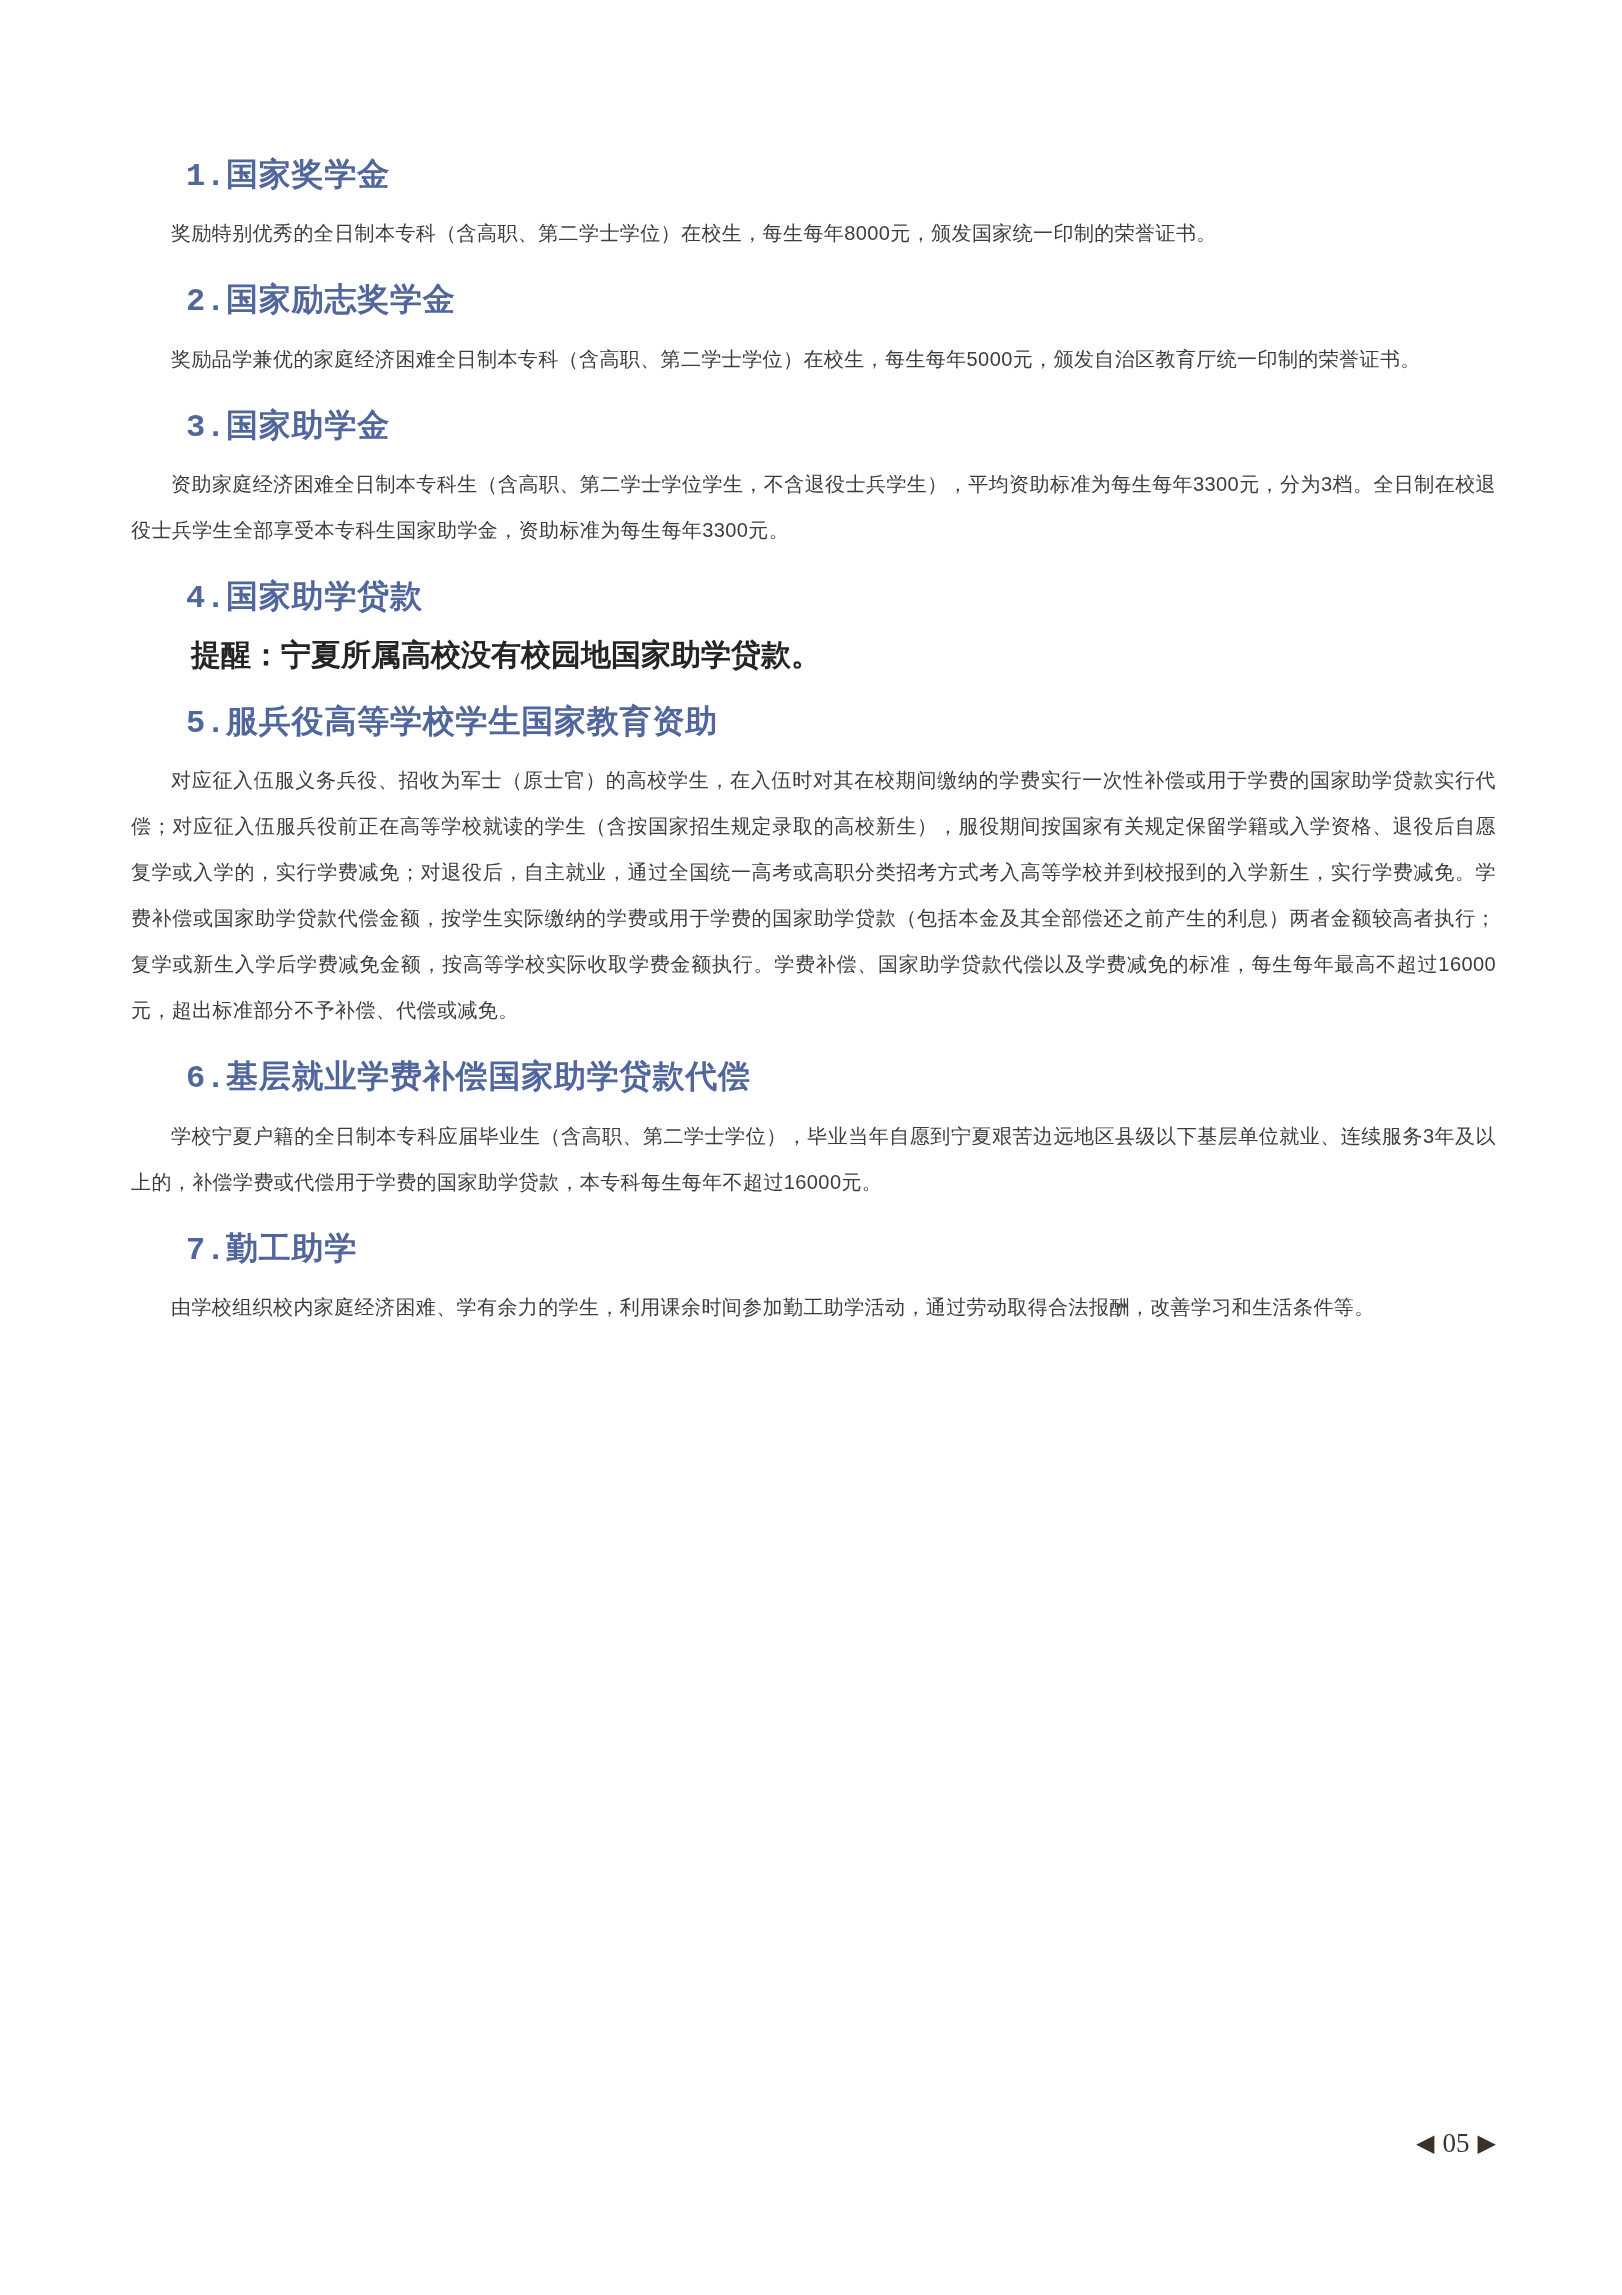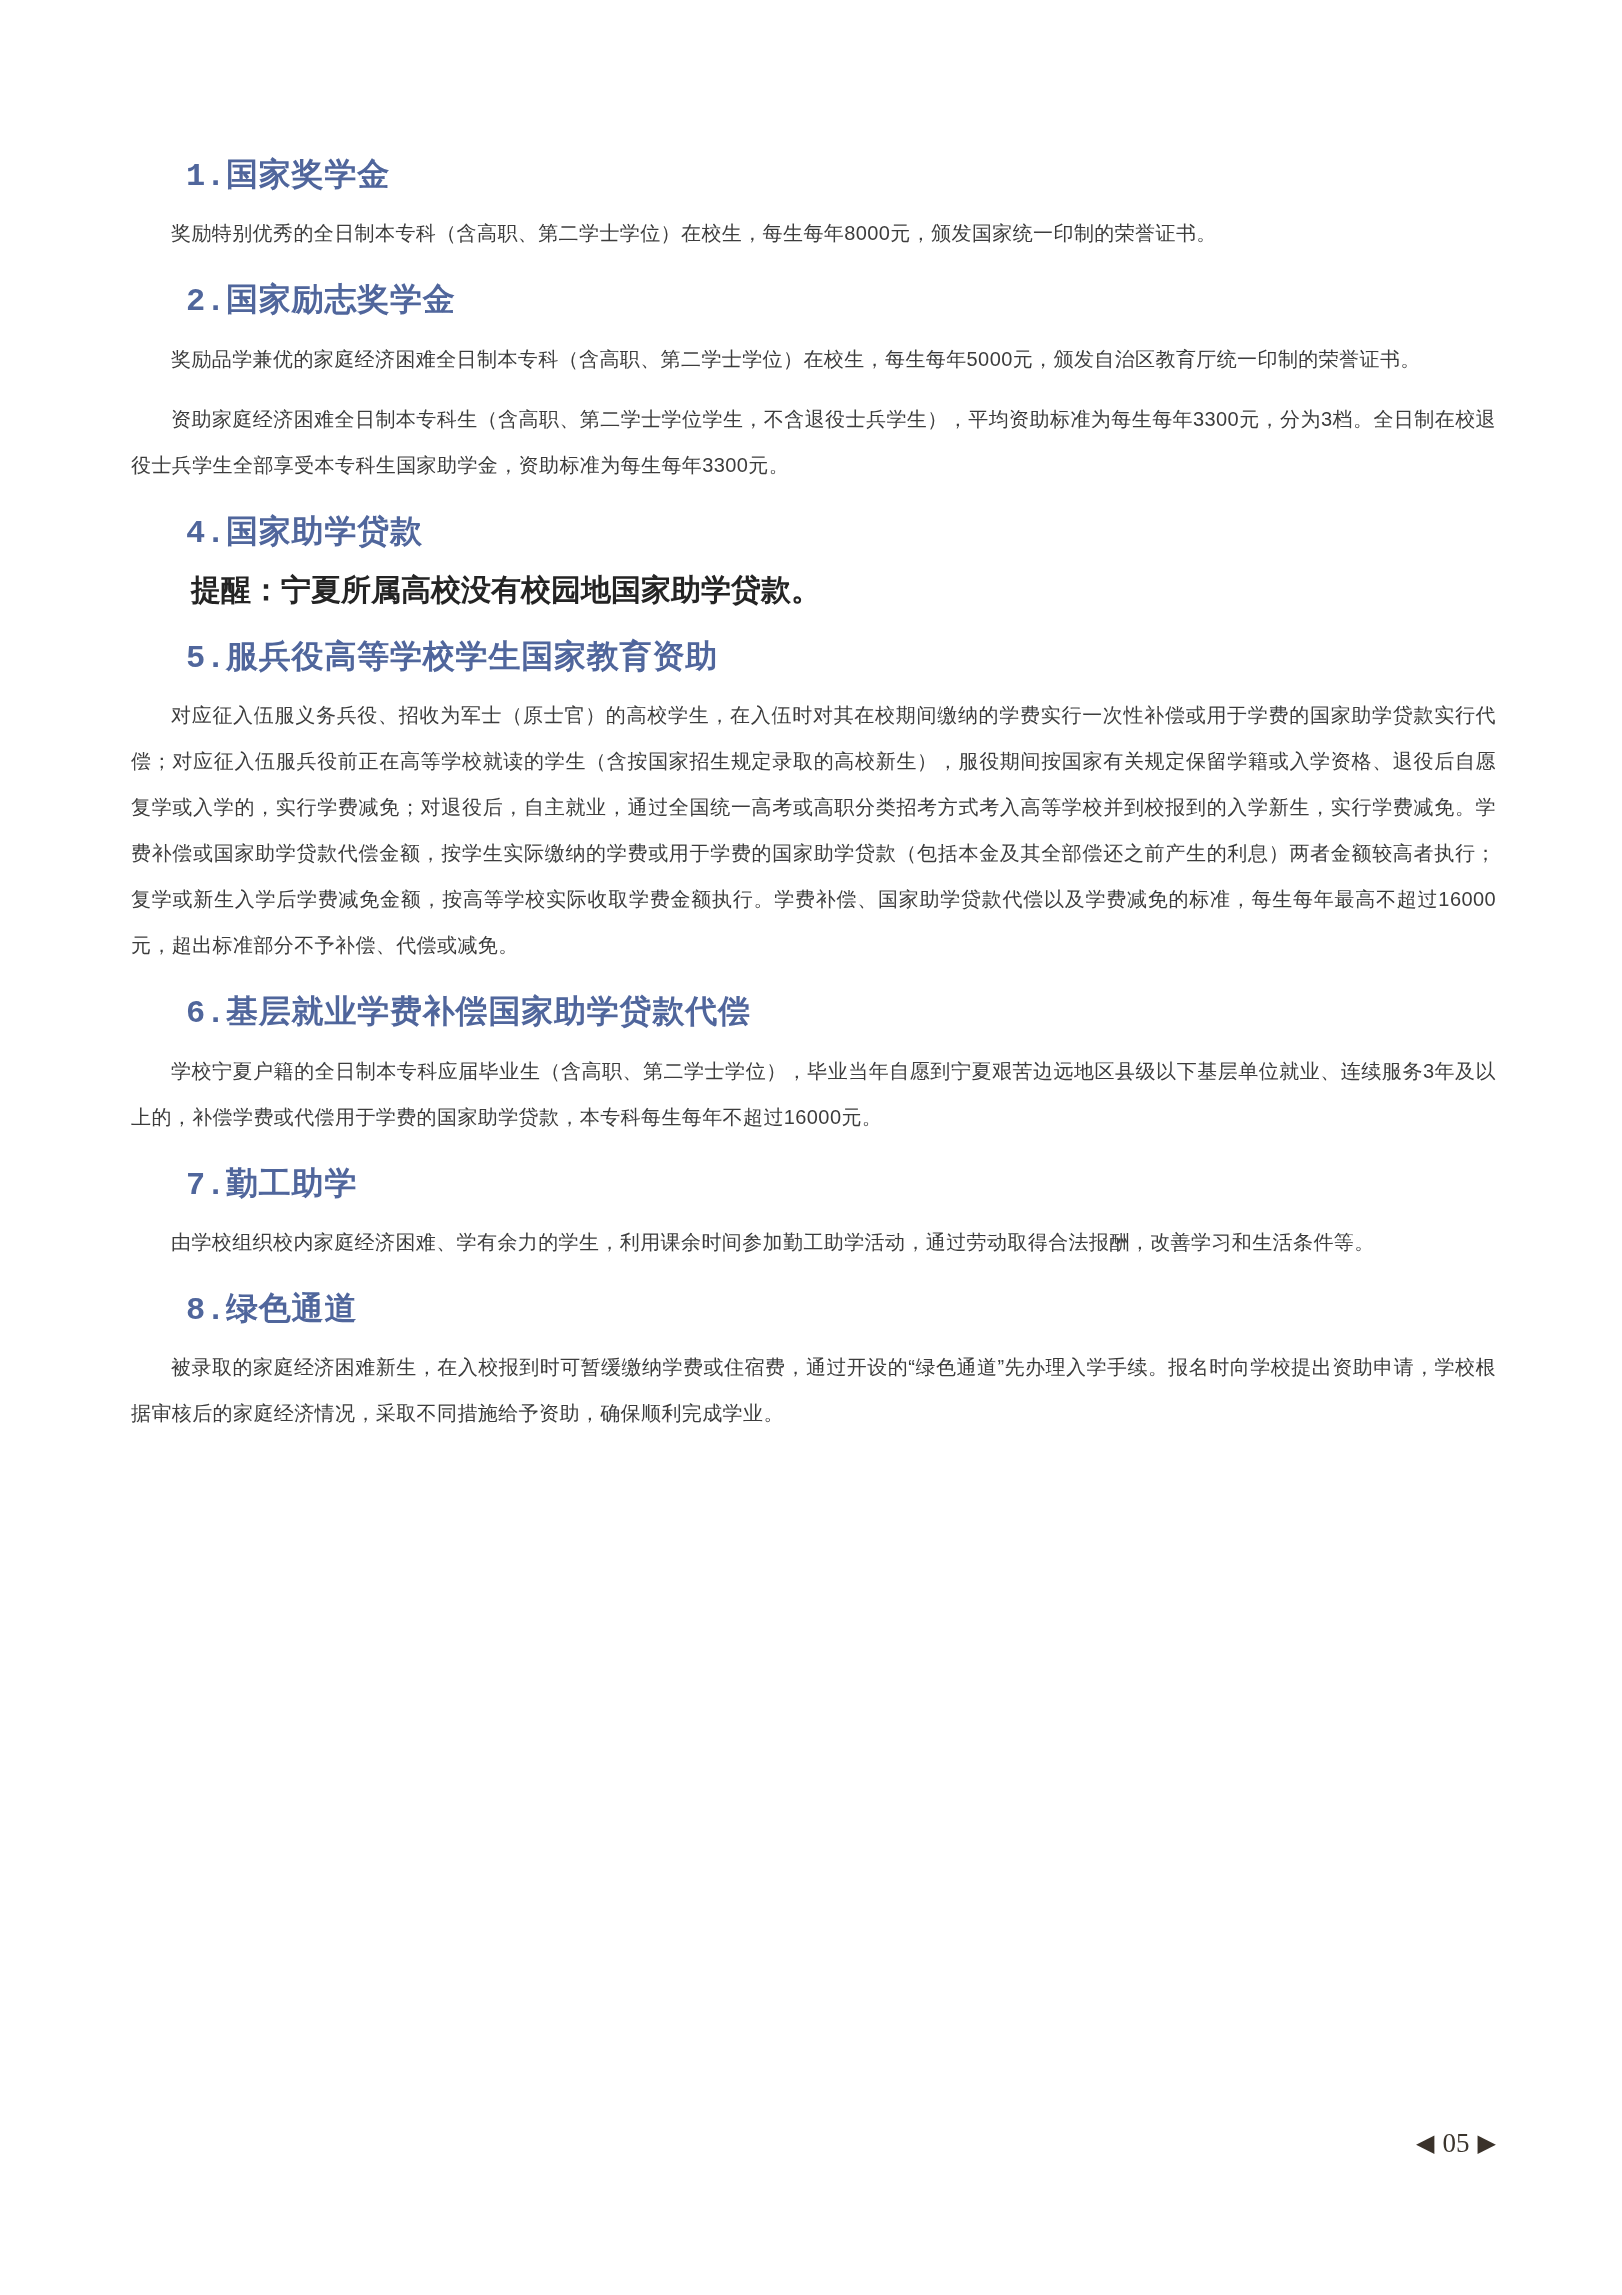--- a/index.html
+++ b/index.html
@@ -86,20 +86,21 @@
       <h2 class="sec-heading">1.国家奖学金</h2>
       <p class="sec-para">奖励特别优秀的全日制本专科（含高职、第二学士学位）在校生，每生每年8000元，颁发国家统一印制的荣誉证书。</p>
     </section>
 
     <section>
       <h2 class="sec-heading">2.国家励志奖学金</h2>
       <p class="sec-para">奖励品学兼优的家庭经济困难全日制本专科（含高职、第二学士学位）在校生，每生每年5000元，颁发自治区教育厅统一印制的荣誉证书。</p>
     </section>
 
     <section>
+      <h2 class="sec-heading">3.国家助学金</h2>
       <p class="sec-para">资助家庭经济困难全日制本专科生（含高职、第二学士学位学生，不含退役士兵学生），平均资助标准为每生每年3300元，分为3档。全日制在校退役士兵学生全部享受本专科生国家助学金，资助标准为每生每年3300元。</p>
     </section>
 
     <section>
       <h2 class="sec-heading">4.国家助学贷款</h2>
       <p class="reminder">提醒：宁夏所属高校没有校园地国家助学贷款。</p>
     </section>
 
     <section>
       <h2 class="sec-heading">5.服兵役高等学校学生国家教育资助</h2>
@@ -109,24 +110,20 @@
     <section>
       <h2 class="sec-heading">6.基层就业学费补偿国家助学贷款代偿</h2>
       <p class="sec-para">学校宁夏户籍的全日制本专科应届毕业生（含高职、第二学士学位），毕业当年自愿到宁夏艰苦边远地区县级以下基层单位就业、连续服务3年及以上的，补偿学费或代偿用于学费的国家助学贷款，本专科每生每年不超过16000元。</p>
     </section>
 
     <section>
       <h2 class="sec-heading">7.勤工助学</h2>
       <p class="sec-para">由学校组织校内家庭经济困难、学有余力的学生，利用课余时间参加勤工助学活动，通过劳动取得合法报酬，改善学习和生活条件等。</p>
     </section>
 
-    <section>
-      <h2 class="sec-heading">8.绿色通道</h2>
-      <p class="sec-para">被录取的家庭经济困难新生，在入校报到时可暂缓缴纳学费或住宿费，通过开设的“绿色通道”先办理入学手续。报名时向学校提出资助申请，学校根据审核后的家庭经济情况，采取不同措施给予资助，确保顺利完成学业。</p>
-    </section>
 
   </div>
 
   <div class="footer">
     <span class="tri">◀</span>
     <span class="num">05</span>
     <span class="tri">▶</span>
   </div>
 </div>
 

